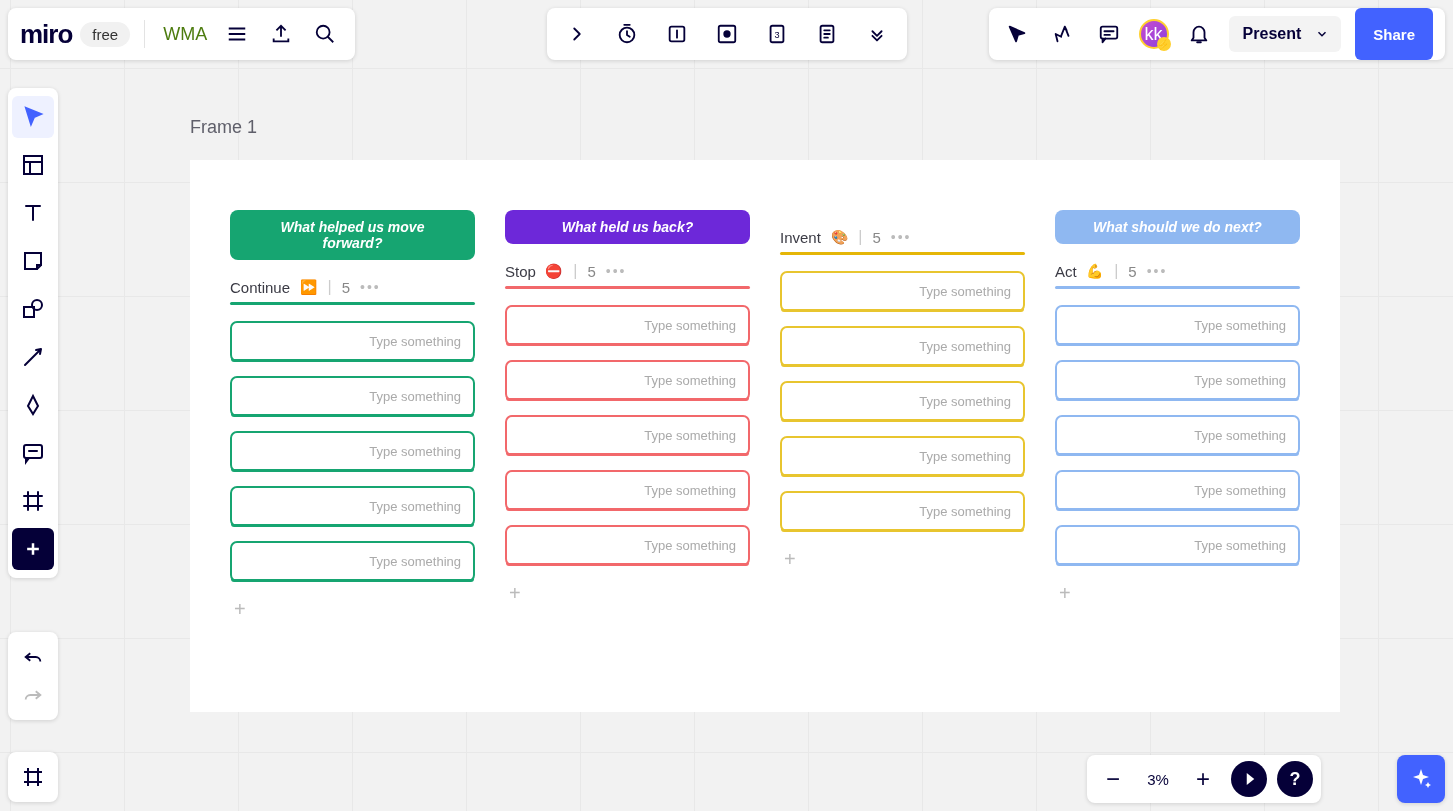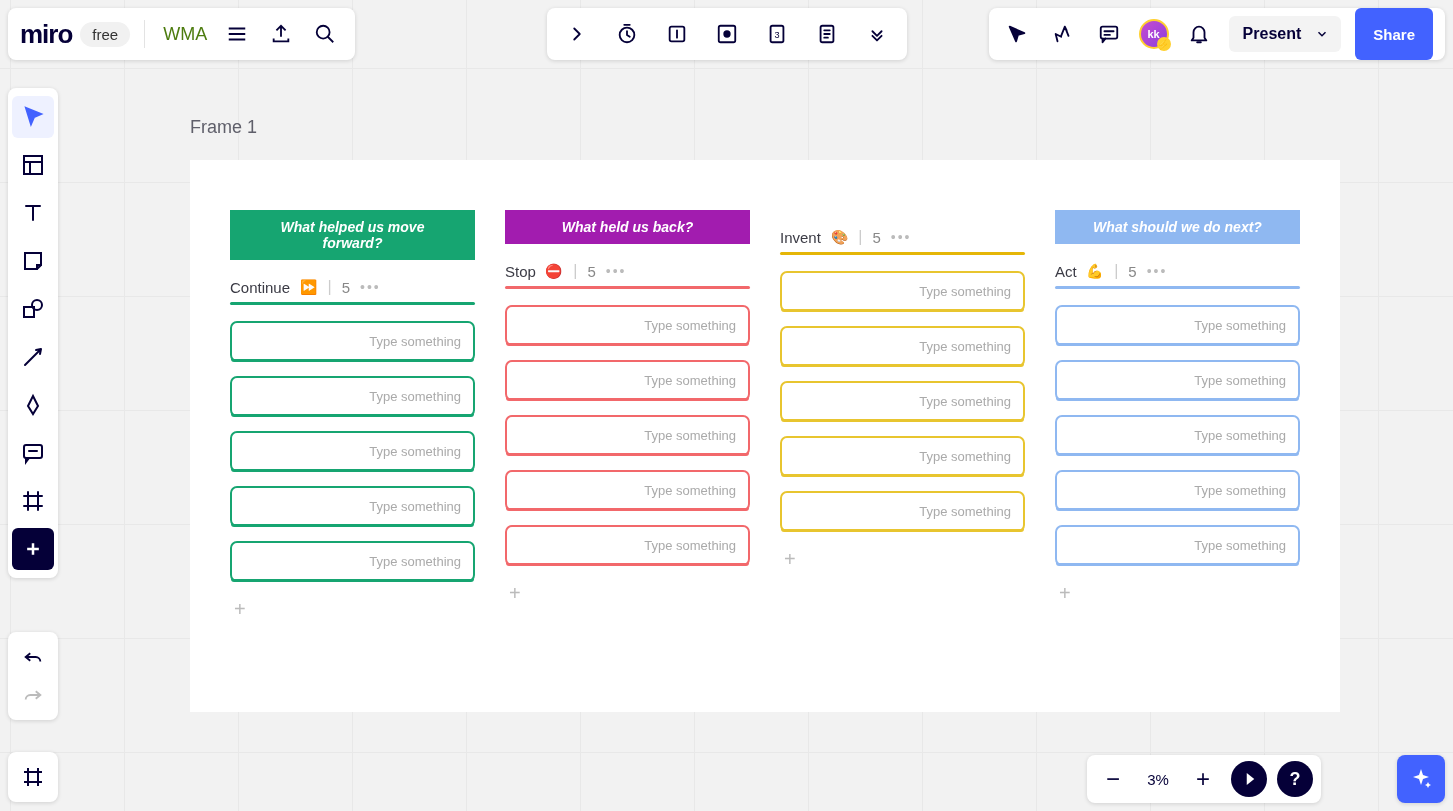--- a/index.html
+++ b/index.html
@@ -41,21 +41,21 @@
 .tc-icon { width:32px; height:32px; display:flex; align-items:center; justify-content:center; cursor:pointer;}
 .tc-icon svg { width:22px; height:22px; stroke:#050038; fill:none; stroke-width:2; stroke-linecap:round; stroke-linejoin:round;}
 
 
 .top-right {
   position:absolute; top:8px; right:8px;
   height:52px; background:#fff; border-radius:8px;
   display:flex; align-items:center; gap:14px; padding:0 12px;
   box-shadow:0 1px 4px rgba(0,0,0,.14);
 }
-.avatar { width:30px; height:30px; border-radius:50%; background:linear-gradient(135deg,#c74bce,#8b3fe0); color:#fff; font-weight:700; font-size:11px; display:flex; align-items:center; justify-content:center; border:2px solid #ffd02f; position:relative;}
+.avatar { width:30px; height:30px; border-radius:50%; background:linear-gradient(135deg,#c74bce,#8b3fe0); color:#fff; font-weight:400; font-size:18px; display:flex; align-items:center; justify-content:center; border:2px solid #ffd02f; position:relative;}
 .avatar::after{ content:"⚡"; position:absolute; right:-4px; bottom:-4px; font-size:10px; background:#ffd02f; border-radius:50%; width:14px; height:14px; display:flex; align-items:center; justify-content:center;}
 .present-btn { display:flex; align-items:center; gap:6px; background:#f3f3f3; height:36px; border-radius:6px; padding:0 4px 0 14px; cursor:pointer; font-weight:600; color:#050038;}
 .present-btn .caret { width:30px; display:flex; align-items:center; justify-content:center;}
 .share-btn { background:#4262ff; color:#fff; height:52px; border-radius:6px; padding:0 18px; display:flex; align-items:center; font-weight:700; cursor:pointer; font-size:15px;}
 
 
 .left-tools {
   position:absolute; top:88px; left:8px; width:50px;
   background:#fff; border-radius:8px;
   display:flex; flex-direction:column; align-items:center; padding:6px 0; gap:2px;
@@ -107,34 +107,34 @@
 .ai-btn svg{width:24px;height:24px;fill:#fff;}
 
 
 .frame-label { position:absolute; top:117px; left:190px; color:#5f5f6a; font-size:18px;}
 .frame {
   position:absolute; top:160px; left:190px; width:1150px; height:552px;
   background:#fff;
 }
 .board-wrap { padding:50px 40px 30px 40px; display:flex; gap:30px;}
 .col { flex:1; display:flex; flex-direction:column; }
-.col-header { color:#fff; font-weight:800; font-size:14px; text-align:center; padding:9px 20px; border-radius:0; font-style:italic;}
+.col-header { color:#fff; font-weight:800; font-size:14px; text-align:center; padding:9px 20px; border-radius:8px; font-style:italic;}
 .col-sub { display:flex; align-items:center; gap:10px; margin:18px 0 6px 0; color:#3b3b45;}
 .col-sub .name { font-size:15px; color:#3b3b45;}
 .col-sub .emj { font-size:14px;}
 .col-sub .sep { color:#ccc;}
 .col-sub .cnt { color:#888; font-size:15px;}
 .col-sub .dots { color:#bbb; letter-spacing:2px; font-size:14px; cursor:pointer;}
 .col-line { height:3px; border-radius:2px; margin-bottom:16px;}
 .card { border:2px solid; border-radius:7px; padding:11px 12px; margin-bottom:14px; font-size:13px; color:#aaa; background:#fff; position:relative; cursor:text;text-align:right;}
 .card::after{content:""; position:absolute; left:-1px; right:-1px; bottom:-2px; height:3px; border-radius:0 0 7px 7px;}
 .add-card { color:#bbb; font-size:20px; padding:2px 4px; cursor:pointer;}
 
 .c-green .col-header{background:#16a571;} .c-green .col-line{background:#16a571;} .c-green .card{border-color:#16a571;} .c-green .card::after{background:#16a571;}
-.c-red .col-header{background:#a21caf;} .c-red .col-line{background:#f2686b;} .c-red .card{border-color:#f2686b;} .c-red .card::after{background:#f2686b;}
+.c-red .col-header{background:#6d28d9;} .c-red .col-line{background:#f2686b;} .c-red .card{border-color:#f2686b;} .c-red .card::after{background:#f2686b;}
 .c-yellow .col-header{background:#e5b607;} .c-yellow .col-line{background:#e5b607;} .c-yellow .card{border-color:#e8c52f;} .c-yellow .card::after{background:#e8c52f;}
 .c-blue .col-header{background:#8fb8f1;} .c-blue .col-line{background:#8fb8f1;} .c-blue .card{border-color:#8fb8f1;} .c-blue .card::after{background:#8fb8f1;}
 
 </style>
 </head>
 <body>
 
 <div class="top-left">
   <span class="logo">miro</span>
   <span class="pill">free</span>

